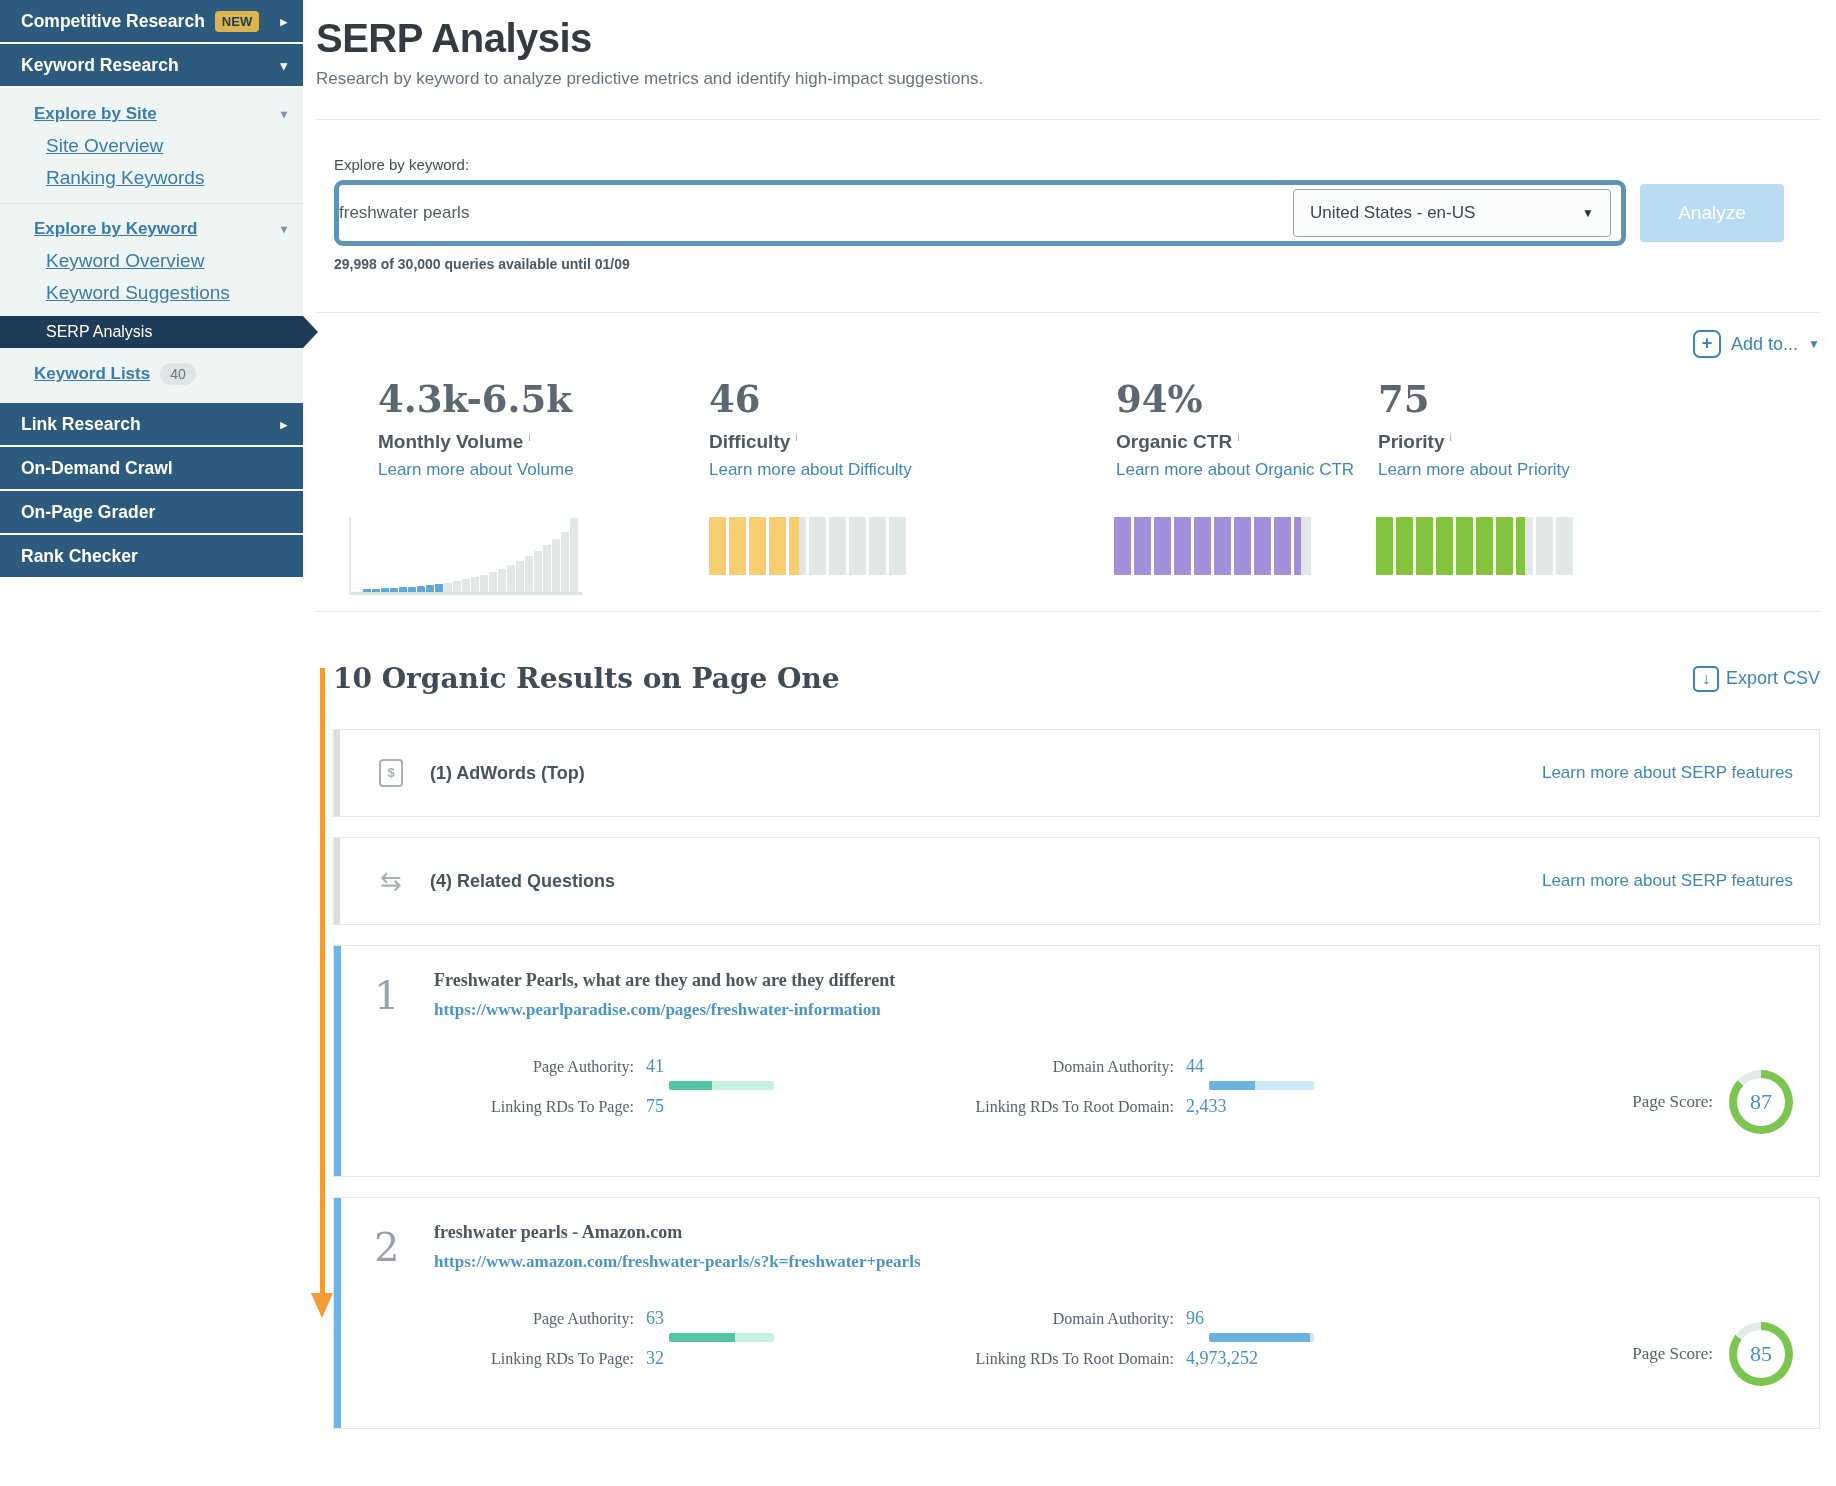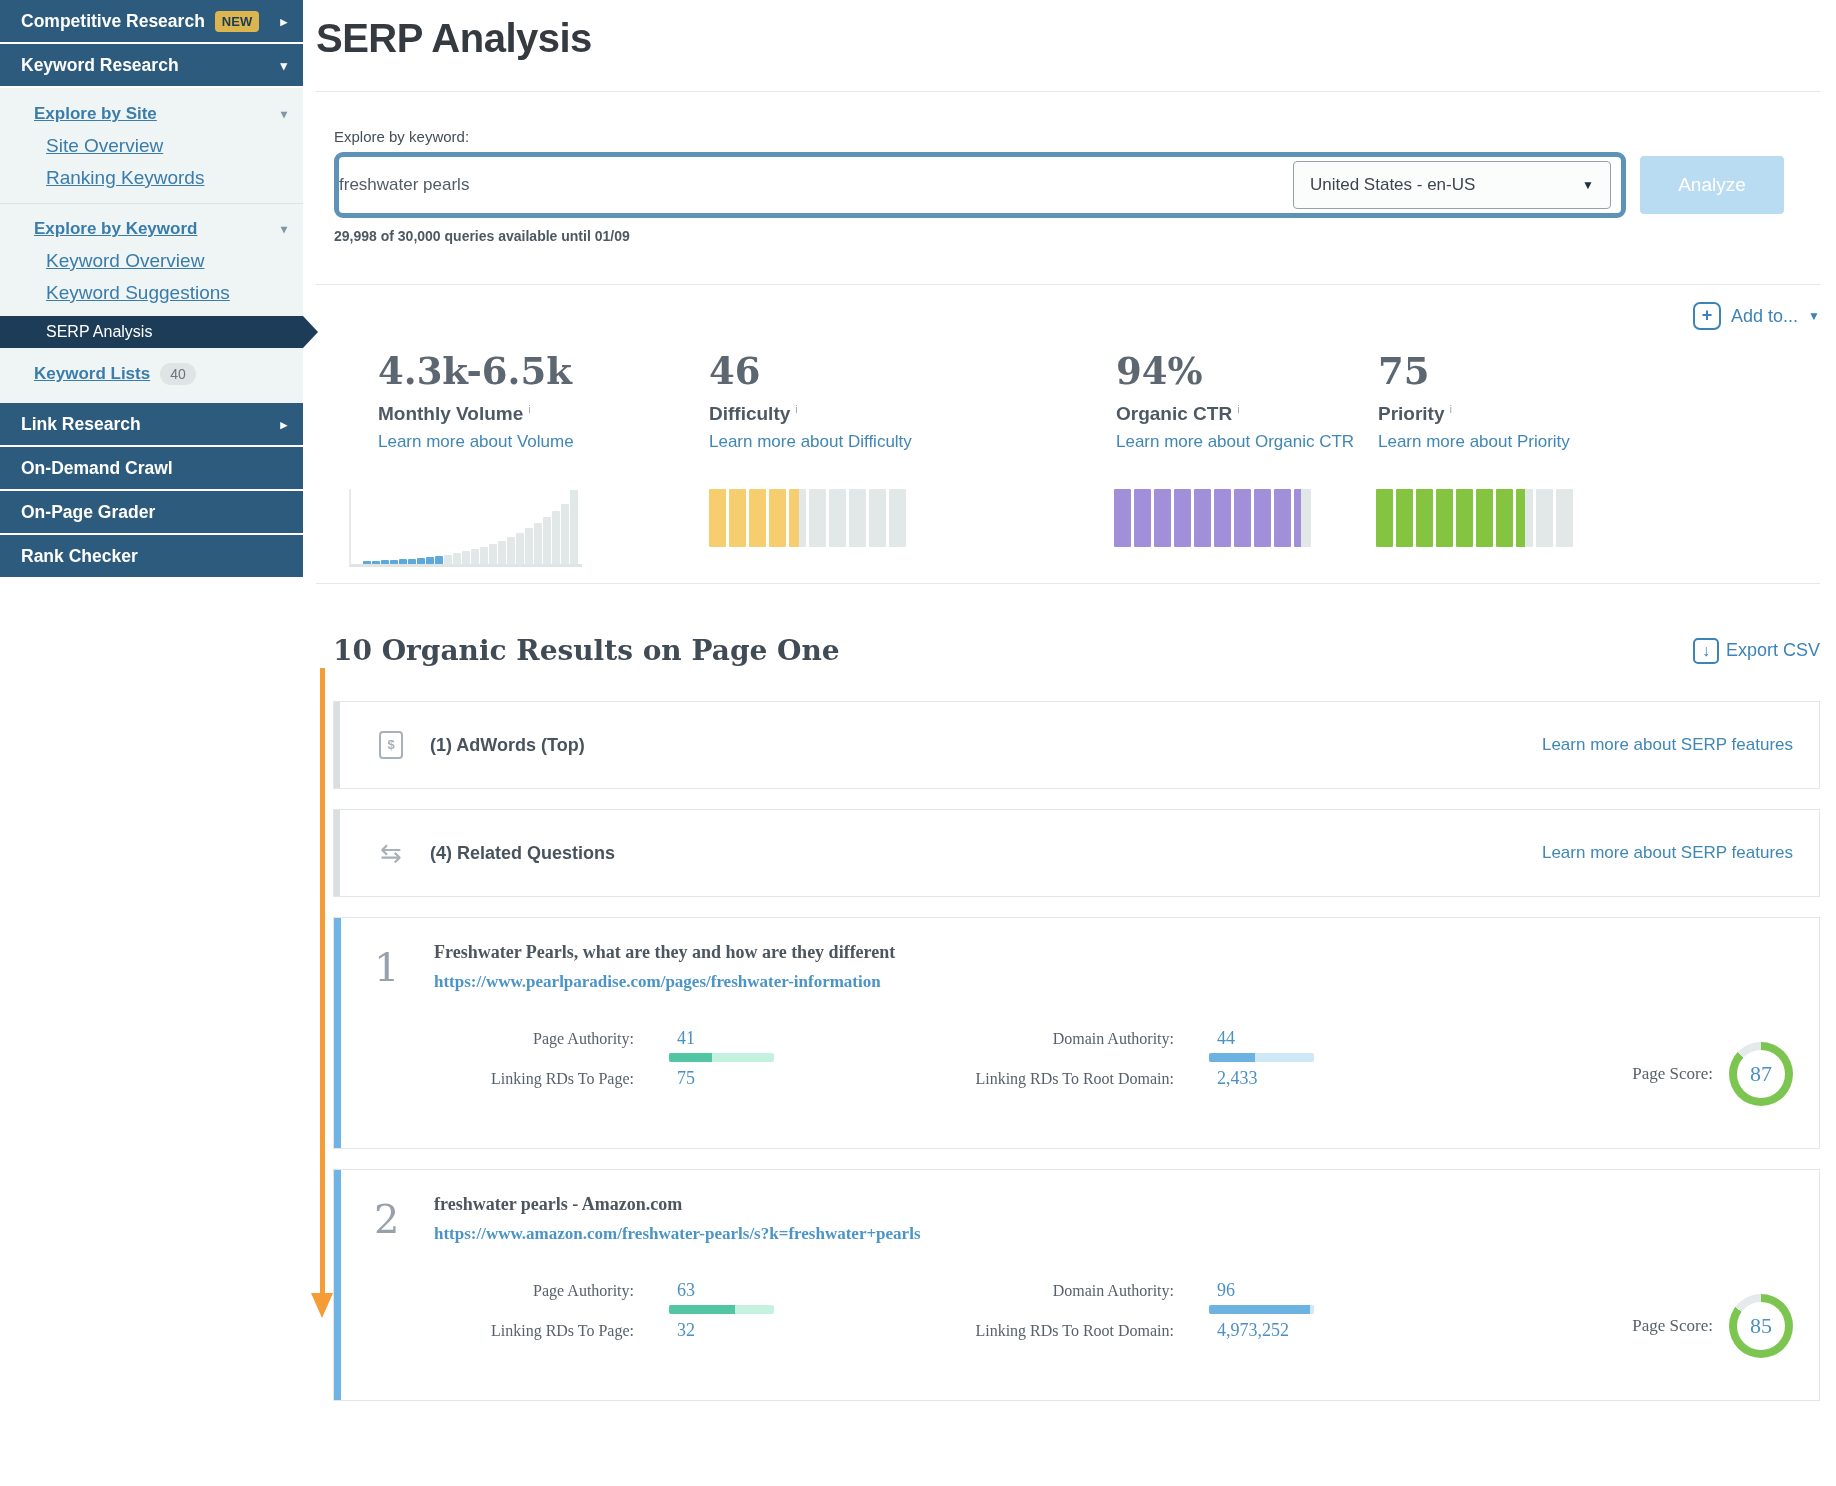--- a/index.html
+++ b/index.html
@@ -98,21 +98,21 @@
   .card.result { min-height:232px; padding:24px 26px 28px 40px; }
   .card.result::before { background:#6fb4e5; width:7px; }
   .rank { position:absolute; left:40px; top:26px; font-family:"DejaVu Serif", serif; font-size:40px;
           color:#98a1ab; }
   .r-content { margin-left:60px;font-family:Liberation Serif, serif; }
   .r-title { font-size:18px; font-weight:bold; color:#4d565f; }
   .r-url { font-size:17px; font-weight:bold; color:#4a94c6; margin-top:9px; cursor:pointer; }
   .r-metrics { display:flex; margin-top:36px; align-items:flex-start; }
   .m-col { }
   .m-col-a { width:400px; } .m-col-b { width:500px; margin-left:40px; }
-  .m-row { display:flex; align-items:baseline;gap:31px; }
+  .m-row { display:flex; align-items:baseline; }
   .m-label { font-size:16px; color:#57616b; text-align:right; }
   .m-col-a .m-label { width:200px; } .m-col-b .m-label { width:300px; }
   .m-value { font-size:18px; color:#4a90c2; margin-left:12px; }
   .pbar { height:9px; width:105px; border-radius:2px; margin:4px 0 6px 235px; overflow:hidden; }
   .m-col-b .pbar { margin-left:335px; }
   .pbar .fill { display:block; height:100%; }
   .pbar.teal { background:#c5f1e0; } .pbar.teal .fill { background:#52c6a3; }
   .pbar.blue { background:#cfe8f6; } .pbar.blue .fill { background:#6cb3e2; }
   .m-col-c { margin-left:auto; display:flex; align-items:center; margin-top:14px; }
   .score-label { font-size:17px; color:#57616b; margin-right:16px; }
@@ -183,20 +183,21 @@
     <div class="nav-primary">
       <span>On-Page Grader</span>
     </div>
     <div class="nav-primary">
       <span>Rank Checker</span>
     </div>
   </nav>
 
   <main class="main">
     <h1 class="page-title">SERP Analysis</h1>
+    <div class="subtitle">Research by keyword to analyze predictive metrics and identify high-impact suggestions.</div>
     <hr class="hr hr1">
 
     <div class="explore-label">Explore by keyword:</div>
     <div class="search-row">
       <div class="search-box">
         <input type="text" readonly="" value="freshwater pearls" style="">
         <div class="locale-select">
           <span>United States - en-US</span>
           <span class="caret">▼</span>
         </div>

